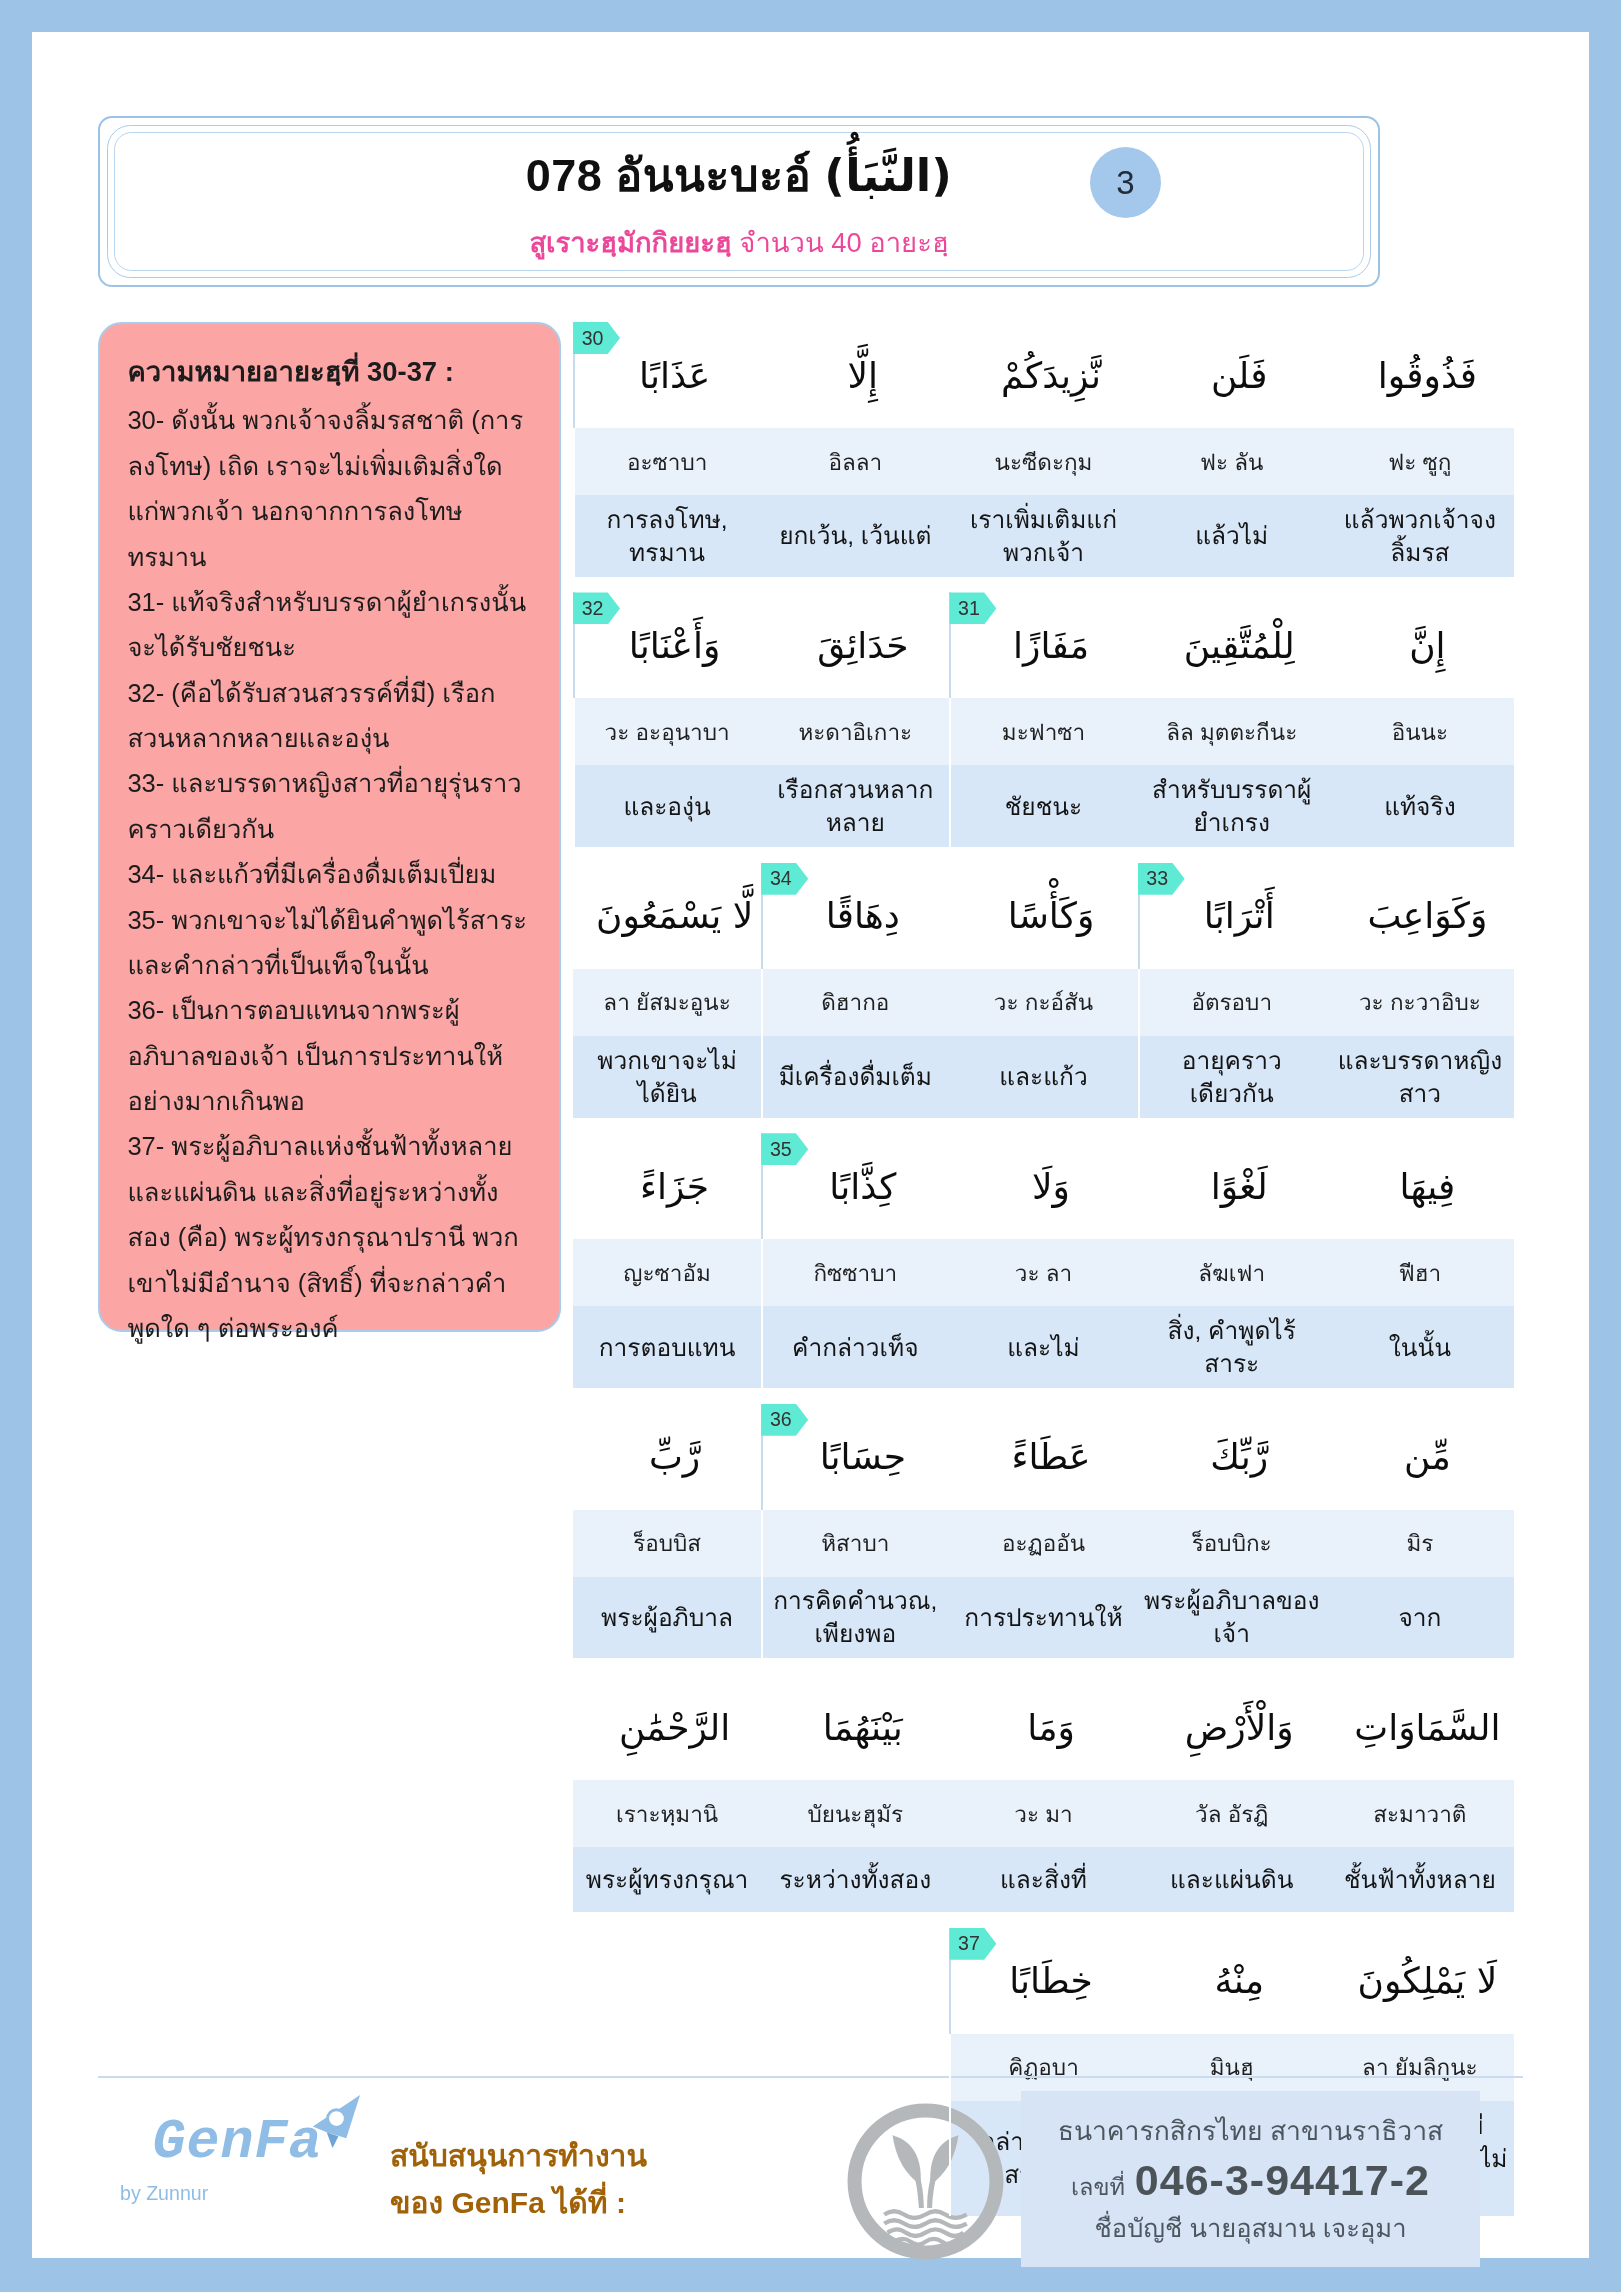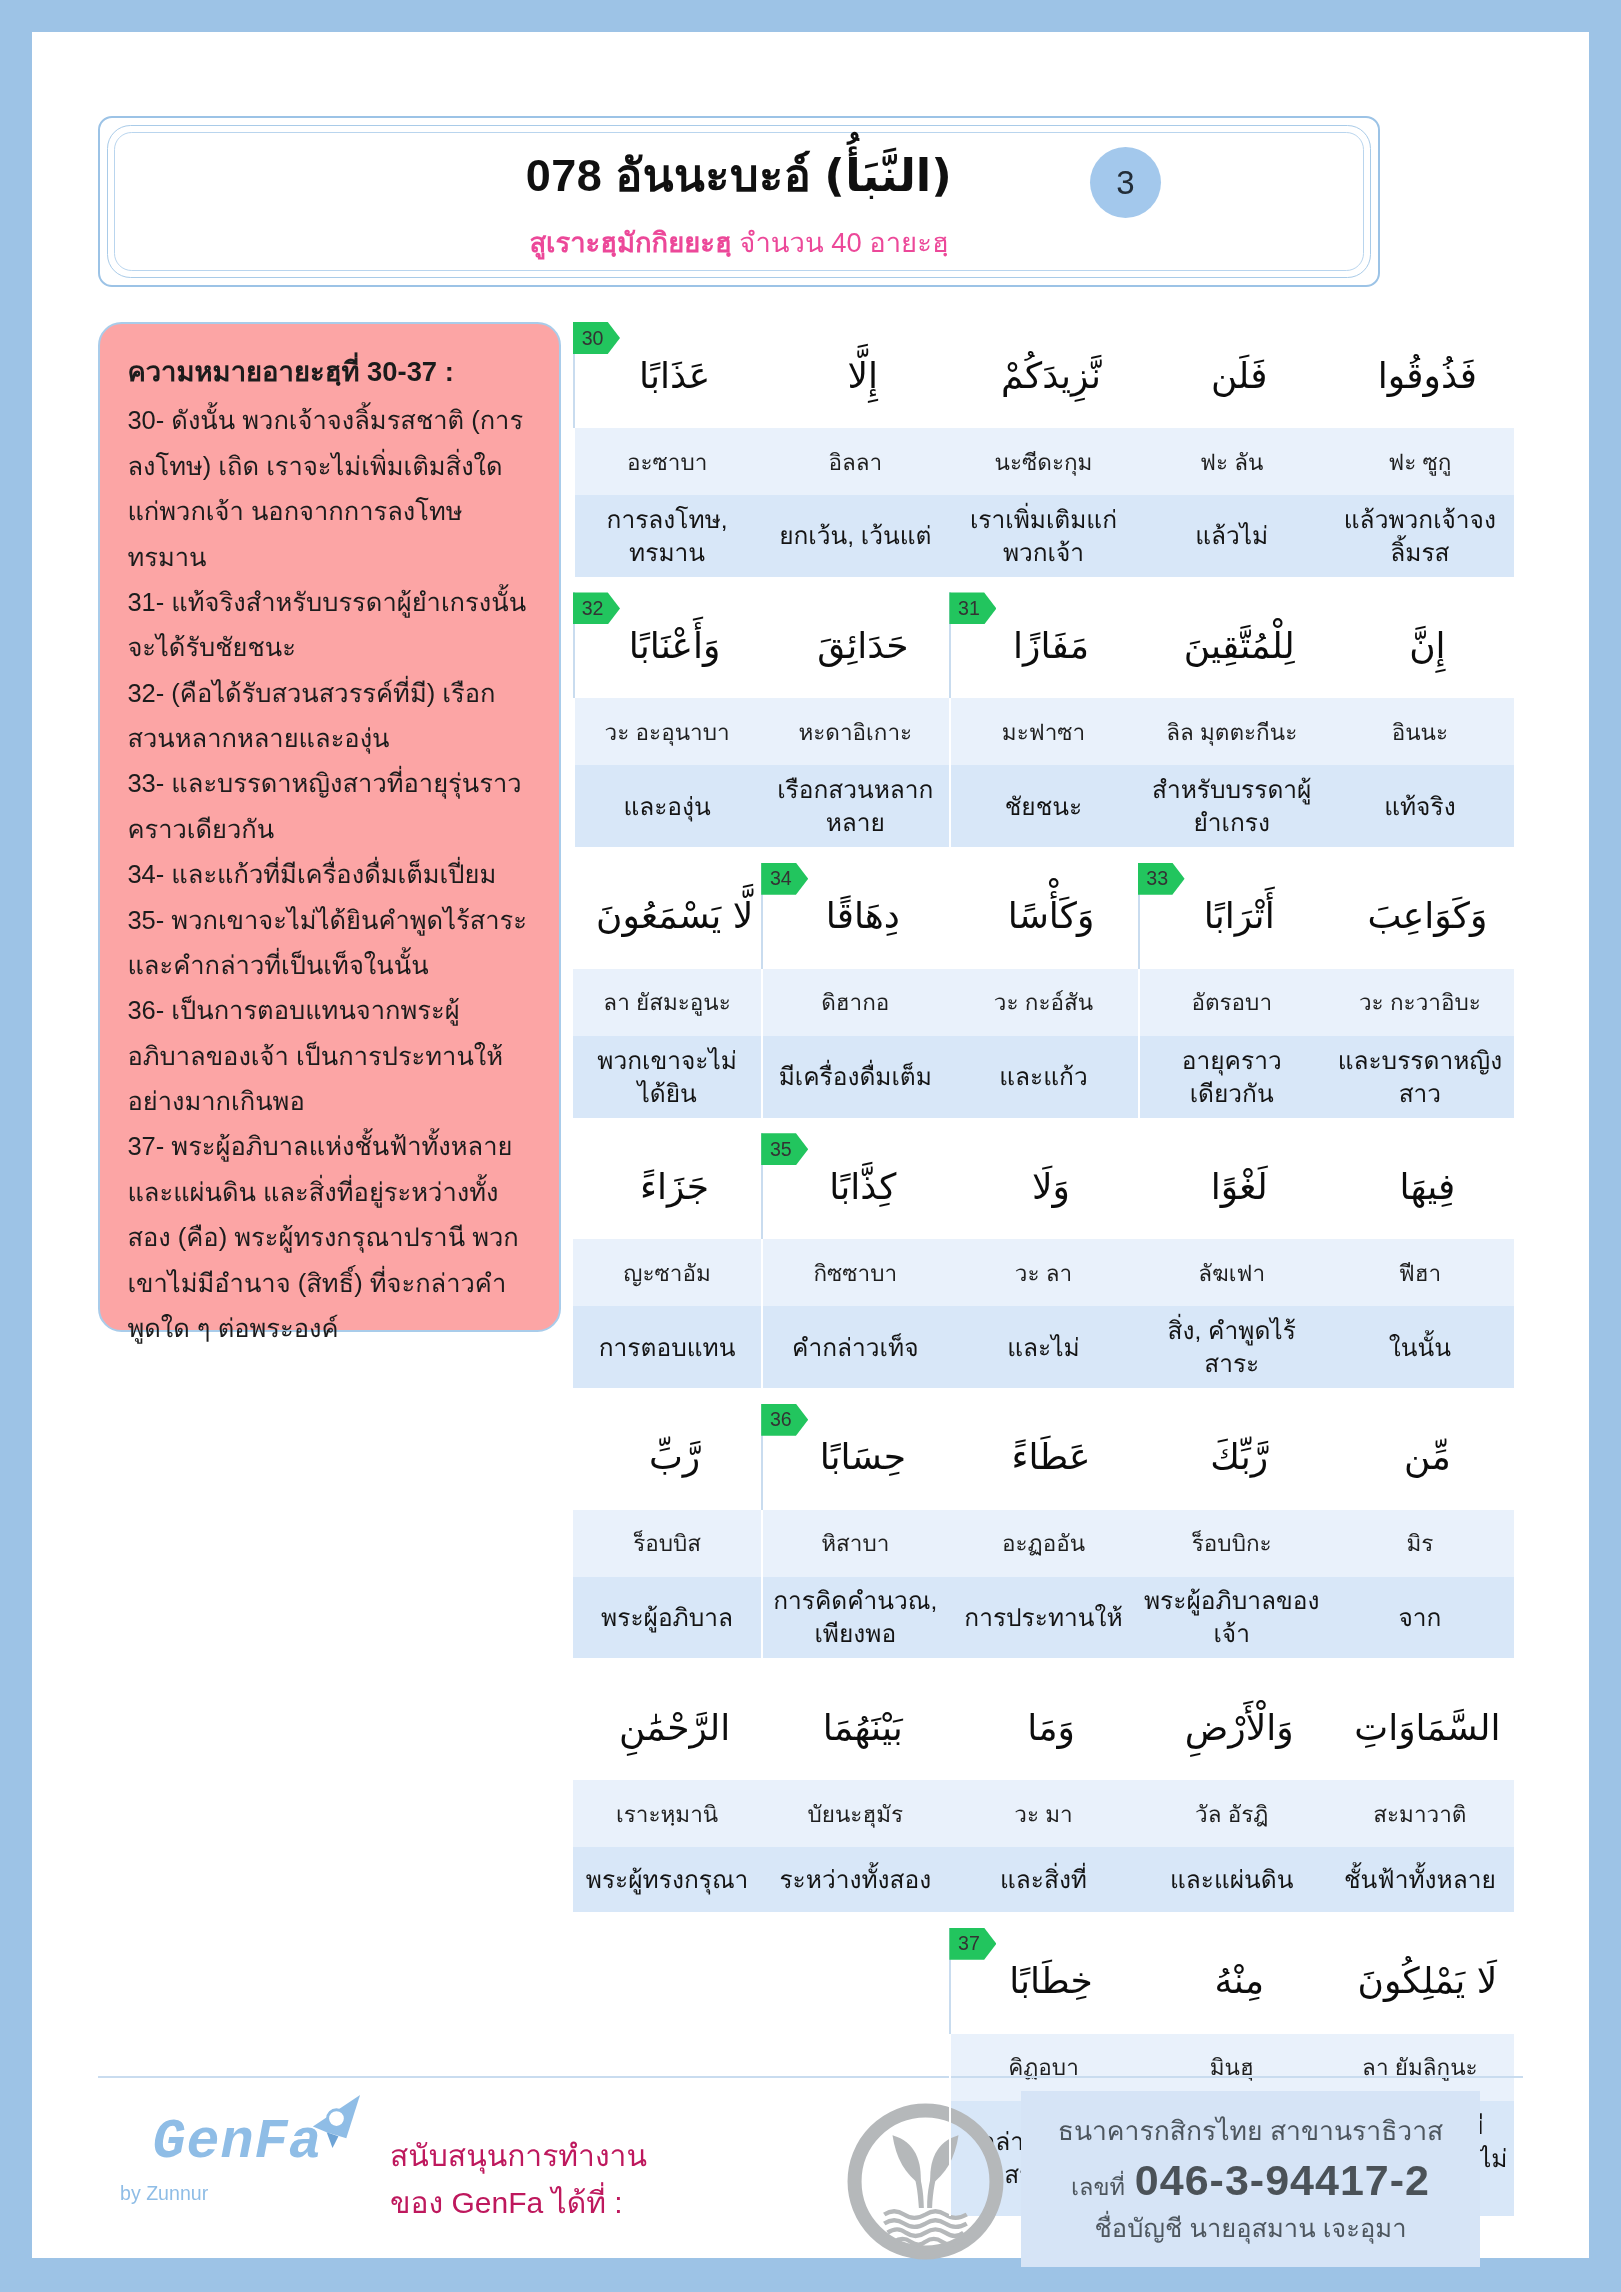--- a/index.html
+++ b/index.html
@@ -38,35 +38,35 @@
   .wtable{position:absolute;left:573px;top:322px;width:941px;display:flex;flex-direction:column;gap:15.7px;}
   .wrow{display:grid;grid-template-columns:repeat(5,1fr);align-items:stretch;}
   .cell{position:relative;display:flex;flex-direction:column;}
   .cell .ar{height:106px;display:flex;align-items:center;justify-content:center;
             font-family:"DejaVu Sans",sans-serif;font-size:36px;color:#0d0d0d;direction:rtl;unicode-bidi:isolate;padding-left:15px;}
   .cell .tr{height:67px;display:flex;align-items:center;justify-content:center;
             background:#e9f1fb;font-size:22.5px;color:#1f1f1f;}
   .cell .mn{flex:1;min-height:65px;display:flex;align-items:center;justify-content:center;
             background:#d8e7f8;font-size:24.5px;line-height:1.35;text-align:center;padding:7.8px 5.9px;
             box-sizing:border-box;color:#141414;}
-  .badge{position:absolute;left:0;top:0;width:47px;height:32px;background:#22c55e;color:#333;
+  .badge{position:absolute;left:0;top:0;width:47px;height:32px;background:#5eead4;color:#333;
          font-size:19.6px;display:flex;align-items:center;justify-content:center;padding-right:7.8px;
          box-sizing:border-box;clip-path:polygon(0 0,74% 0,100% 50%,74% 100%,0 100%);z-index:2;}
   .sep::before{content:"";position:absolute;left:0;top:0;bottom:0;width:2px;z-index:1;
          background:linear-gradient(#c9dcef 0,#c9dcef 106px,#ffffff 106px,#ffffff 100%);}
   .c3{grid-column:3;} .c4{grid-column:4;} .c5{grid-column:5;}
 
   
   .fdivider{position:absolute;left:98px;top:2076px;width:1425px;height:2px;background:#c9dcef;}
   .genfa{position:absolute;left:120px;top:2115px;width:235px;text-align:center;}
   .genfa .word{font-size:55px;font-weight:bold;font-style:italic;color:#8fbde6;line-height:1;
                letter-spacing:1px;position:relative;display:inline-block;font-family:Liberation Mono, monospace;}
   .genfa .plane{position:absolute;right:-43px;top:-21.6px;}
   .genfa .by{font-size:19.6px;color:#8fbde6;margin-top:11.8px;text-align:left;padding-right:5.9px;}
-  .support{position:absolute;left:390px;top:2133px;font-size:30px;font-weight:normal;color:#be185d;line-height:1.55;}
+  .support{position:absolute;left:390px;top:2133px;font-size:30px;font-weight:bold;color:#a16207;line-height:1.55;}
   .banklogo{position:absolute;left:843px;top:2098px;}
   .bankbox{position:absolute;left:1021px;top:2091px;width:459px;height:176px;background:#d6e4f6;
            display:flex;flex-direction:column;align-items:center;justify-content:center;gap:3.9px;
            color:#4d565e;}
   .bankbox .l1{font-size:26.5px;}
   .bankbox .l2{font-size:23.5px;display:flex;align-items:baseline;gap:9.8px;}
   .bankbox .l2 .num{font-size:43px;font-weight:bold;letter-spacing:1px;color:#4b5258;}
   .bankbox .l3{font-size:25.5px;}
 </style>
 </head>

